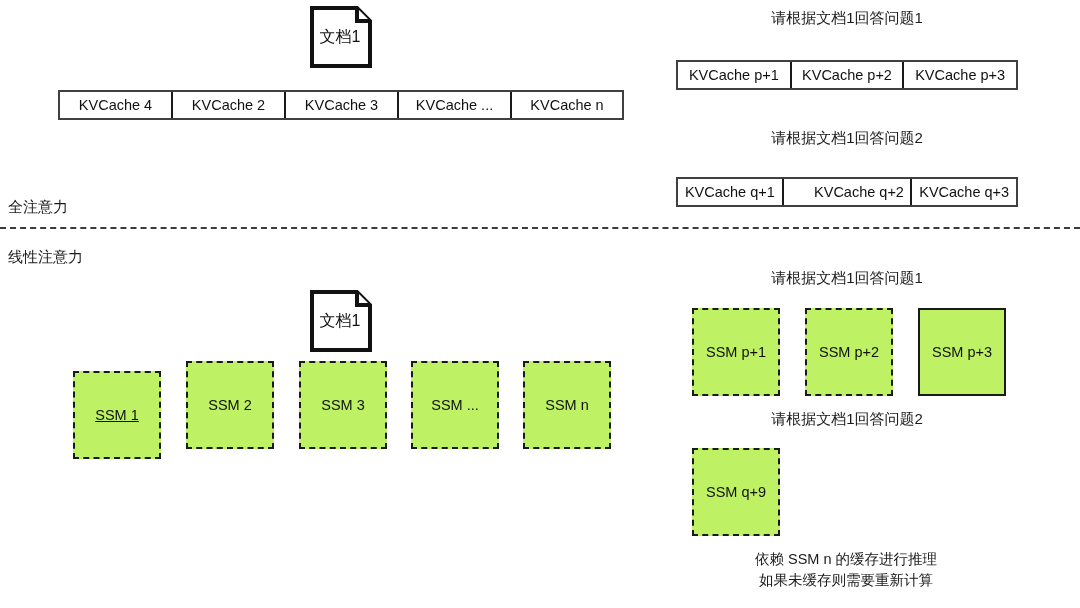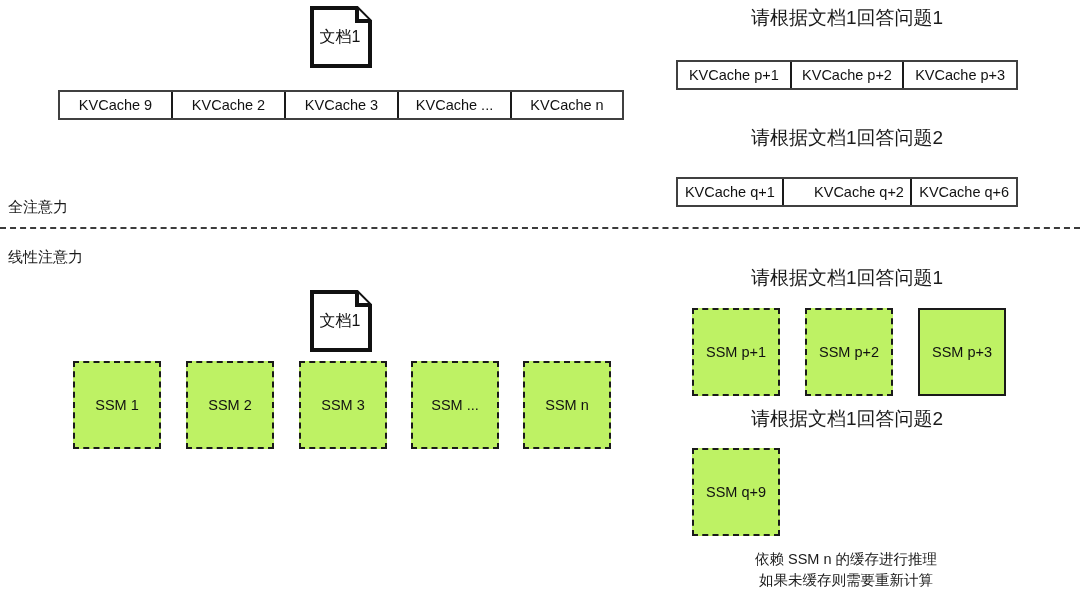--- a/index.html
+++ b/index.html
@@ -83,21 +83,21 @@
     color: #111;
     box-sizing: border-box;
     border-right: 2px solid #1a1a1a;
     white-space: nowrap;
   }
   .kv-cell:last-child { border-right: none; }
 
   
   .prompt-caption {
     position: absolute;
-    font-size: 19px;
+    font-size: 15px;
     line-height: 20px;
     color: #1a1a1a;
     white-space: nowrap;
     text-align: center;
   }
 
   
   .ssm-box {
     position: absolute;
     width: 88px;
@@ -132,58 +132,58 @@
 
   <div class="doc-icon" style="left:309px; top:5px;">
     <svg width="64" height="64" viewBox="0 0 64 64" aria-hidden="true">
       <path d="M3 3 H48 L61 16 V61 H3 Z" fill="#ffffff" stroke="#111111" stroke-width="4" stroke-linejoin="miter"></path>
       <path d="M48 3 L48 16 L61 16" fill="#ffffff" stroke="#111111" stroke-width="4" stroke-linejoin="miter"></path>
     </svg>
     <span class="doc-label">文档1</span>
   </div>
 
   <div class="kv-strip" id="kv-strip-doc" style="left:58px; top:90px; width:566px;">
-    <div class="kv-cell" style="width:113px;">KVCache 9</div>
+    <div class="kv-cell" style="width:113px;">KVCache 4</div>
     <div class="kv-cell" style="width:113px;">KVCache 2</div>
     <div class="kv-cell" style="width:113px;">KVCache 3</div>
     <div class="kv-cell" style="width:113px;">KVCache ...</div>
     <div class="kv-cell" style="width:110px;border-radius:11px;">KVCache n</div>
   </div>
 
   <div class="prompt-caption" style="left:676px; top:8px; width:342px;">请根据文档1回答问题1</div>
 
   <div class="kv-strip" style="left:676px; top:60px; width:342px;">
     <div class="kv-cell" style="width:115px;">KVCache p+1</div>
     <div class="kv-cell" style="width:114px;">KVCache p+2</div>
     <div class="kv-cell" style="width:113px;">KVCache p+3</div>
   </div>
 
   <div class="prompt-caption" style="left:676px; top:128px; width:342px;">请根据文档1回答问题2</div>
 
   <div class="kv-strip" style="left:676px; top:177px; width:342px;">
     <div class="kv-cell" style="width:115px;">KVCache q+1</div>
     <div class="kv-cell" style="width:114px;margin-left:24px;">KVCache q+2</div>
-    <div class="kv-cell" style="width:113px;">KVCache q+6</div>
+    <div class="kv-cell" style="width:113px;">KVCache q+3</div>
   </div>
 
   <div class="section-label" style="left:8px; top:198px;">全注意力</div>
 
   <div class="separator" style="top:227px;"></div>
 
   <div class="section-label" style="left:8px; top:248px;">线性注意力</div>
 
   <div class="doc-icon" style="left:309px; top:289px;">
     <svg width="64" height="64" viewBox="0 0 64 64" aria-hidden="true">
       <path d="M3 3 H48 L61 16 V61 H3 Z" fill="#ffffff" stroke="#111111" stroke-width="4" stroke-linejoin="miter"></path>
       <path d="M48 3 L48 16 L61 16" fill="#ffffff" stroke="#111111" stroke-width="4" stroke-linejoin="miter"></path>
     </svg>
     <span class="doc-label">文档1</span>
   </div>
 
-  <div class="ssm-box dashed" style="left:73px;  top:361px;">SSM 1</div>
+  <div class="ssm-box dashed" style="left:73px;  top:371px;text-decoration:underline;">SSM 1</div>
   <div class="ssm-box dashed" style="left:186px; top:361px;">SSM 2</div>
   <div class="ssm-box dashed" style="left:299px; top:361px;">SSM 3</div>
   <div class="ssm-box dashed" style="left:411px; top:361px;">SSM ...</div>
   <div class="ssm-box dashed" style="left:523px; top:361px;">SSM n</div>
 
   <div class="prompt-caption" style="left:676px; top:268px; width:342px;">请根据文档1回答问题1</div>
 
   <div class="ssm-box dashed" style="left:692px; top:308px;">SSM p+1</div>
   <div class="ssm-box dashed" style="left:805px; top:308px;">SSM p+2</div>
   <div class="ssm-box solid" style="left:918px; top:308px;">SSM p+3</div>

